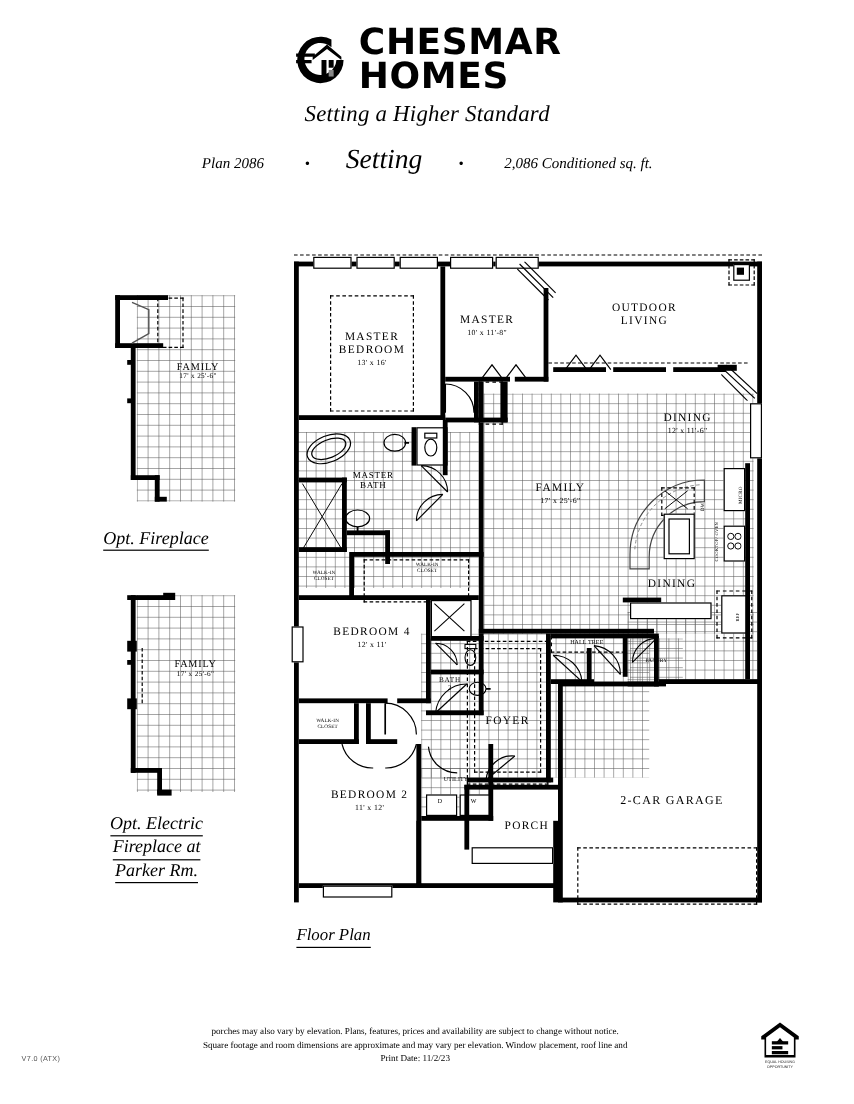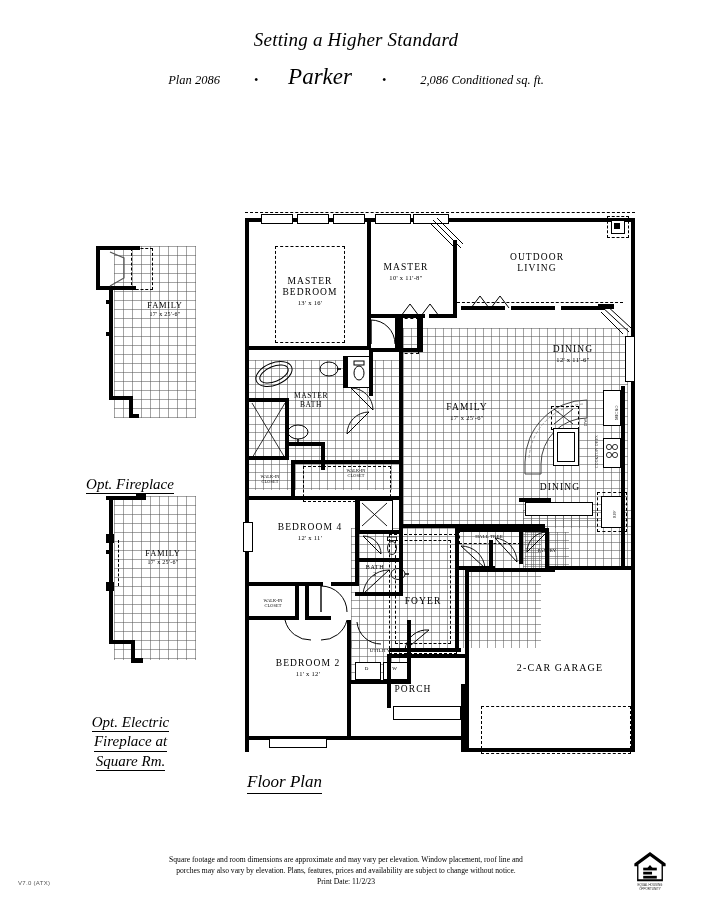--- a/index.html
+++ b/index.html
@@ -59,28 +59,28 @@
   .dashbox{position:absolute;border:1px dashed #000;}
   .dashline-h{position:absolute;border-top:1px dashed #000;}
   .dashline-v{position:absolute;border-left:1px dashed #000;}
   .box{position:absolute;border:1px solid #000;background:#fff;}
   .vtext{position:absolute;transform:rotate(-90deg);transform-origin:left top;
     font-family:"Liberation Serif",serif;font-size:4.2px;letter-spacing:.2px;white-space:nowrap;}
 
   
   .optcap{
     position:absolute;text-align:center;font-style:italic;
-    font-family:"Liberation Serif",serif;font-size:15px;line-height:1.22;margin-top:35px;
+    font-family:"Liberation Serif",serif;font-size:15px;line-height:1.22;
   }
   .optcap u{text-decoration:none;border-bottom:1px solid #000;display:inline-block;}
 
   
   .floorcap{
     position:absolute;font-style:italic;font-family:"Liberation Serif",serif;
-    font-size:17px;
+    font-size:14px;
   }
   .floorcap u{text-decoration:none;border-bottom:1px solid #000;display:inline-block;padding-bottom:1px;}
 
   
   .footer{position:absolute;left:0;top:854px;width:712px;}
   .disclaimer{
     position:absolute;left:96px;top:0;width:500px;text-align:center;
     font-family:"Liberation Serif",serif;font-size:7.6px;line-height:1.45;
   }
   .printdate{text-align:center;}
@@ -93,27 +93,42 @@
     position:absolute;left:0;top:34px;width:40px;text-align:center;
     font-family:"Liberation Sans",sans-serif;font-size:3px;color:#222;line-height:1.2;
   }
 </style>
 </head>
 <body>
 
 <div class="page">
 
   <div class="header">
+    <div class="logo-row">
+      <svg class="logo-mark" viewBox="0 0 100 100">
+        <path d="M92,50 A42,42 0 1 1 70,13 L70,27 A29,29 0 1 0 79,50 Z" fill="#000"></path>
+        <path d="M6,38 L40,38 L40,44 L6,44 Z" fill="#000"></path>
+        <path d="M6,50 L34,50 L34,56 L6,56 Z" fill="#000"></path>
+        <path d="M36,44 L62,22 L88,44 L88,50 L62,30 L36,50 Z" fill="#000"></path>
+        <rect x="52" y="50" width="9" height="30" fill="#000"></rect>
+        <rect x="65" y="50" width="9" height="14" fill="#000"></rect>
+        <rect x="65" y="68" width="9" height="12" fill="#888"></rect>
+      </svg>
+      <div class="logo-words">
+        <span class="l1">CHESMAR</span>
+        <span class="l2">HOMES</span>
+      </div>
+    </div>
     <div class="tagline">Setting a Higher Standard</div>
     <div class="planrow">
       <span class="plan-no">Plan 2086</span>
       <span class="sp1"></span>
       <span class="dot">•</span>
       <span class="sp2"></span>
-      <span class="plan-name">Parker</span>
+      <span class="plan-name">Setting</span>
       <span class="sp3"></span>
       <span class="dot">•</span>
       <span class="sp4"></span>
       <span class="sqft">2,086 Conditioned sq. ft.</span>
     </div>
   </div>
 
   <div class="room" style="left:88px;top:240px;width:110px;height:185px;">
     <div class="tilefill" style="left:26px;top:6px;width:82px;height:172px;background-size:9px 9px;"></div>
 
@@ -154,21 +169,21 @@
     <div class="wall" style="left:18px;top:60px;width:6px;height:4px;"></div>
     <div class="dashline-v" style="left:30px;top:50px;height:46px;"></div>
     <div class="rl" style="left:40px;top:58px;width:70px;">
       <span class="nm">FAMILY</span>
       <span class="dim">17' x 25'-6"</span>
     </div>
   </div>
   <div class="optcap" style="left:48px;top:678px;width:165px;">
     <u>Opt. Electric</u><br>
     <u>Fireplace at</u><br>
-    <u>Square Rm.</u>
+    <u>Parker Rm.</u>
   </div>
 
   <div class="room" style="left:243px;top:210px;width:394px;height:552px;">
 
     <div class="tilefill" style="left:160px;top:118px;width:225px;height:200px;"></div>
     <div class="tilefill" style="left:4px;top:150px;width:152px;height:130px;"></div>
     <div class="tilefill" style="left:108px;top:318px;width:190px;height:120px;"></div>
     <div class="tilefill" style="left:108px;top:430px;width:58px;height:40px;"></div>
     <div class="tilefill" style="left:280px;top:300px;width:108px;height:60px;"></div>
 
@@ -406,21 +421,21 @@
     </div>
     <div class="dashbox" style="left:146px;top:324px;width:66px;height:118px;"></div>
     <div class="dashbox" style="left:152px;top:330px;width:54px;height:102px;"></div>
     <div class="wall" style="left:212px;top:318px;width:4px;height:124px;"></div>
     <div class="wall" style="left:146px;top:438px;width:72px;height:4px;"></div>
     <svg style="position:absolute;left:158px;top:418px;width:34px;height:24px;">
       <path d="M4,22 A22,22 0 0 1 28,2" fill="none" stroke="#000" stroke-width="1"></path>
       <line x1="4" y1="22" x2="28" y2="2" stroke="#000" stroke-width="1"></line>
     </svg>
 
-    <div class="rl big" style="left:138px;top:474px;width:64px;">
+    <div class="rl big" style="left:164px;top:474px;width:64px;">
       <span class="nm">PORCH</span>
     </div>
     <div class="wall" style="left:144px;top:444px;width:4px;height:54px;"></div>
     <div class="wall" style="left:144px;top:444px;width:78px;height:4px;"></div>
     <div class="box" style="left:150px;top:496px;width:66px;height:12px;"></div>
 
     <div class="rl tiny" style="left:218px;top:324px;width:56px;">
       <span class="nm" style="font-size:5px;">HALL TREE</span>
     </div>
     <div class="dashbox" style="left:216px;top:320px;width:60px;height:12px;"></div>
@@ -498,22 +513,22 @@
     <div class="dashbox" style="left:238px;top:496px;width:148px;height:46px;"></div>
 
   </div>
 
   <div class="floorcap" style="left:247px;top:772px;">
     <u>Floor Plan</u>
   </div>
 
   <div class="footer">
     <div class="disclaimer">
+      <div>porches may also vary by elevation. Plans, features, prices and availability are subject to change without notice.</div>
       <div>Square footage and room dimensions are approximate and may vary per elevation. Window placement, roof line and</div>
-      <div>porches may also vary by elevation. Plans, features, prices and availability are subject to change without notice.</div>
       <div class="printdate">Print Date: 11/2/23</div>
     </div>
     <div class="ver">V7.0  (ATX)</div>
     <div class="eho">
       <svg viewBox="0 0 100 100" style="width:40px;height:34px;">
         <path d="M50,6 L96,40 L96,48 L88,48 L88,92 L12,92 L12,48 L4,48 L4,40 Z
                  M50,18 L16,43 L16,86 L84,86 L84,43 Z" fill="#000"></path>
         <rect x="30" y="52" width="40" height="8" fill="#000"></rect>
         <rect x="30" y="64" width="26" height="8" fill="#000"></rect>
         <rect x="30" y="76" width="40" height="8" fill="#000"></rect>

